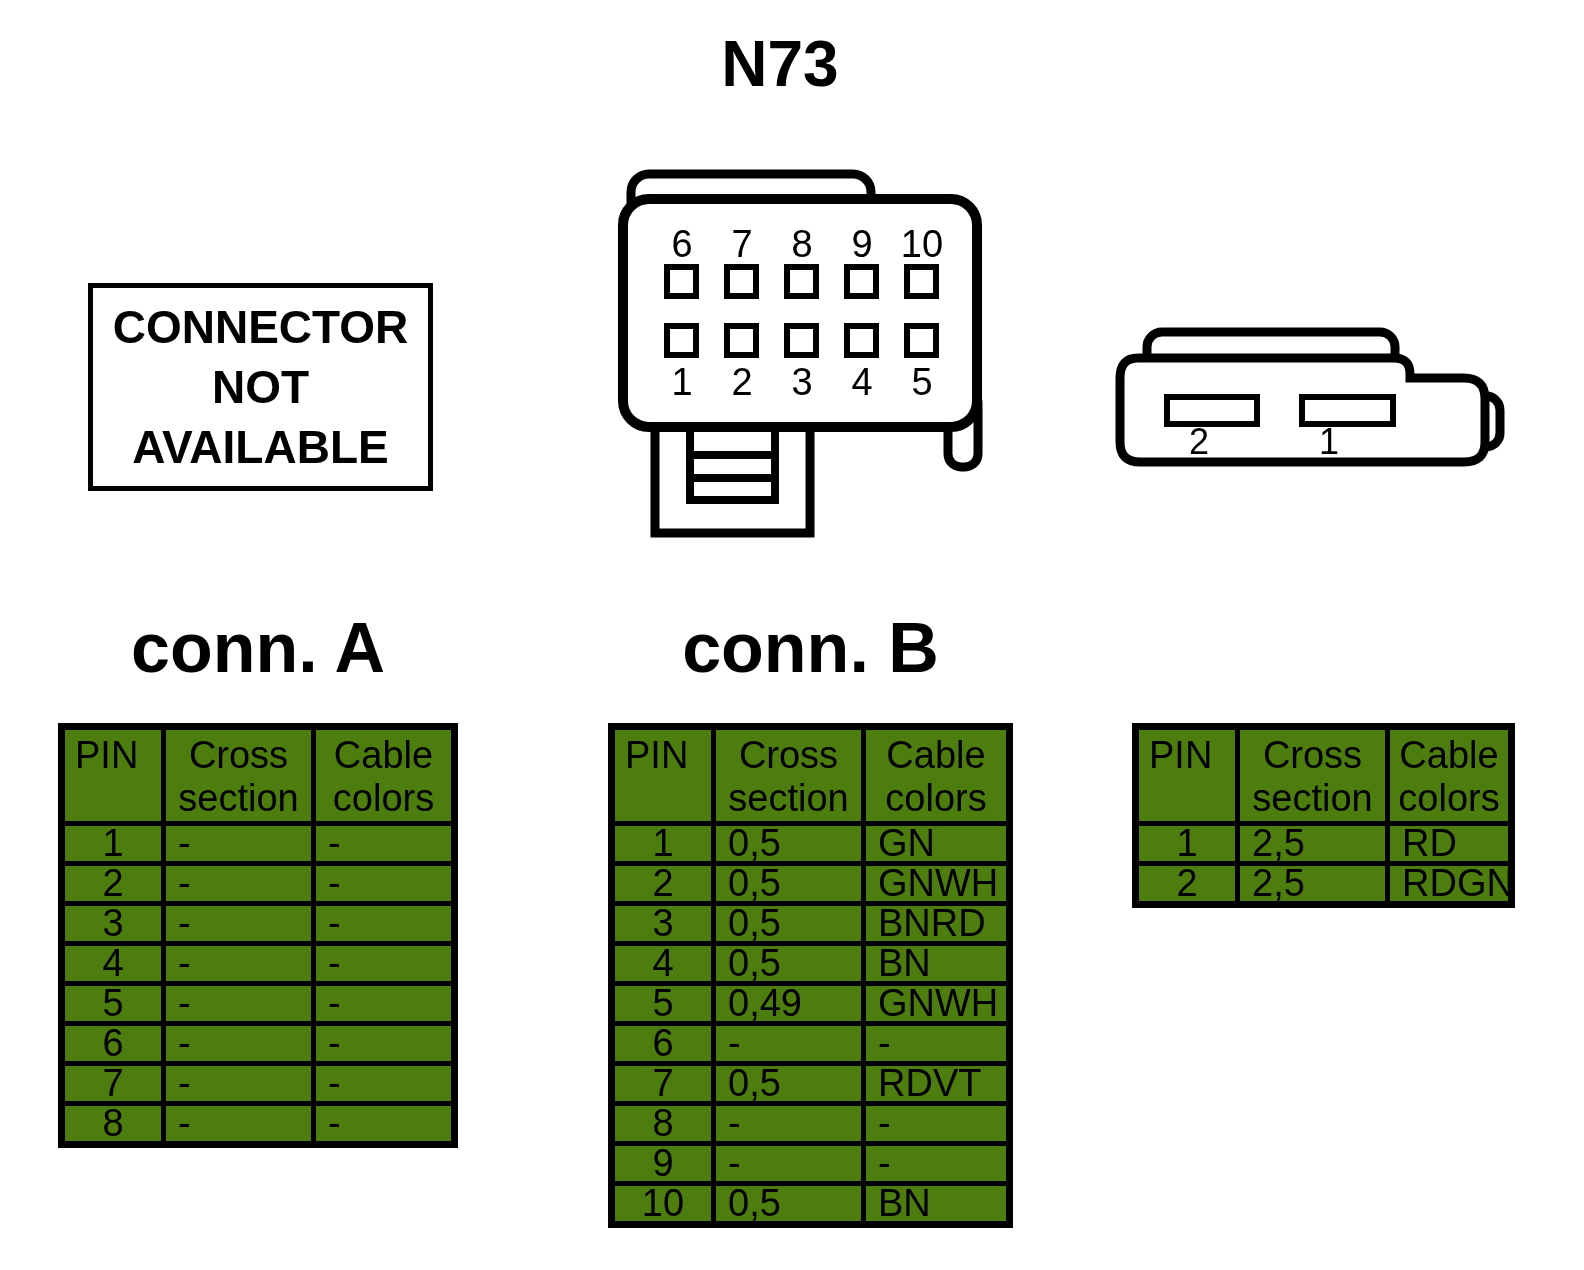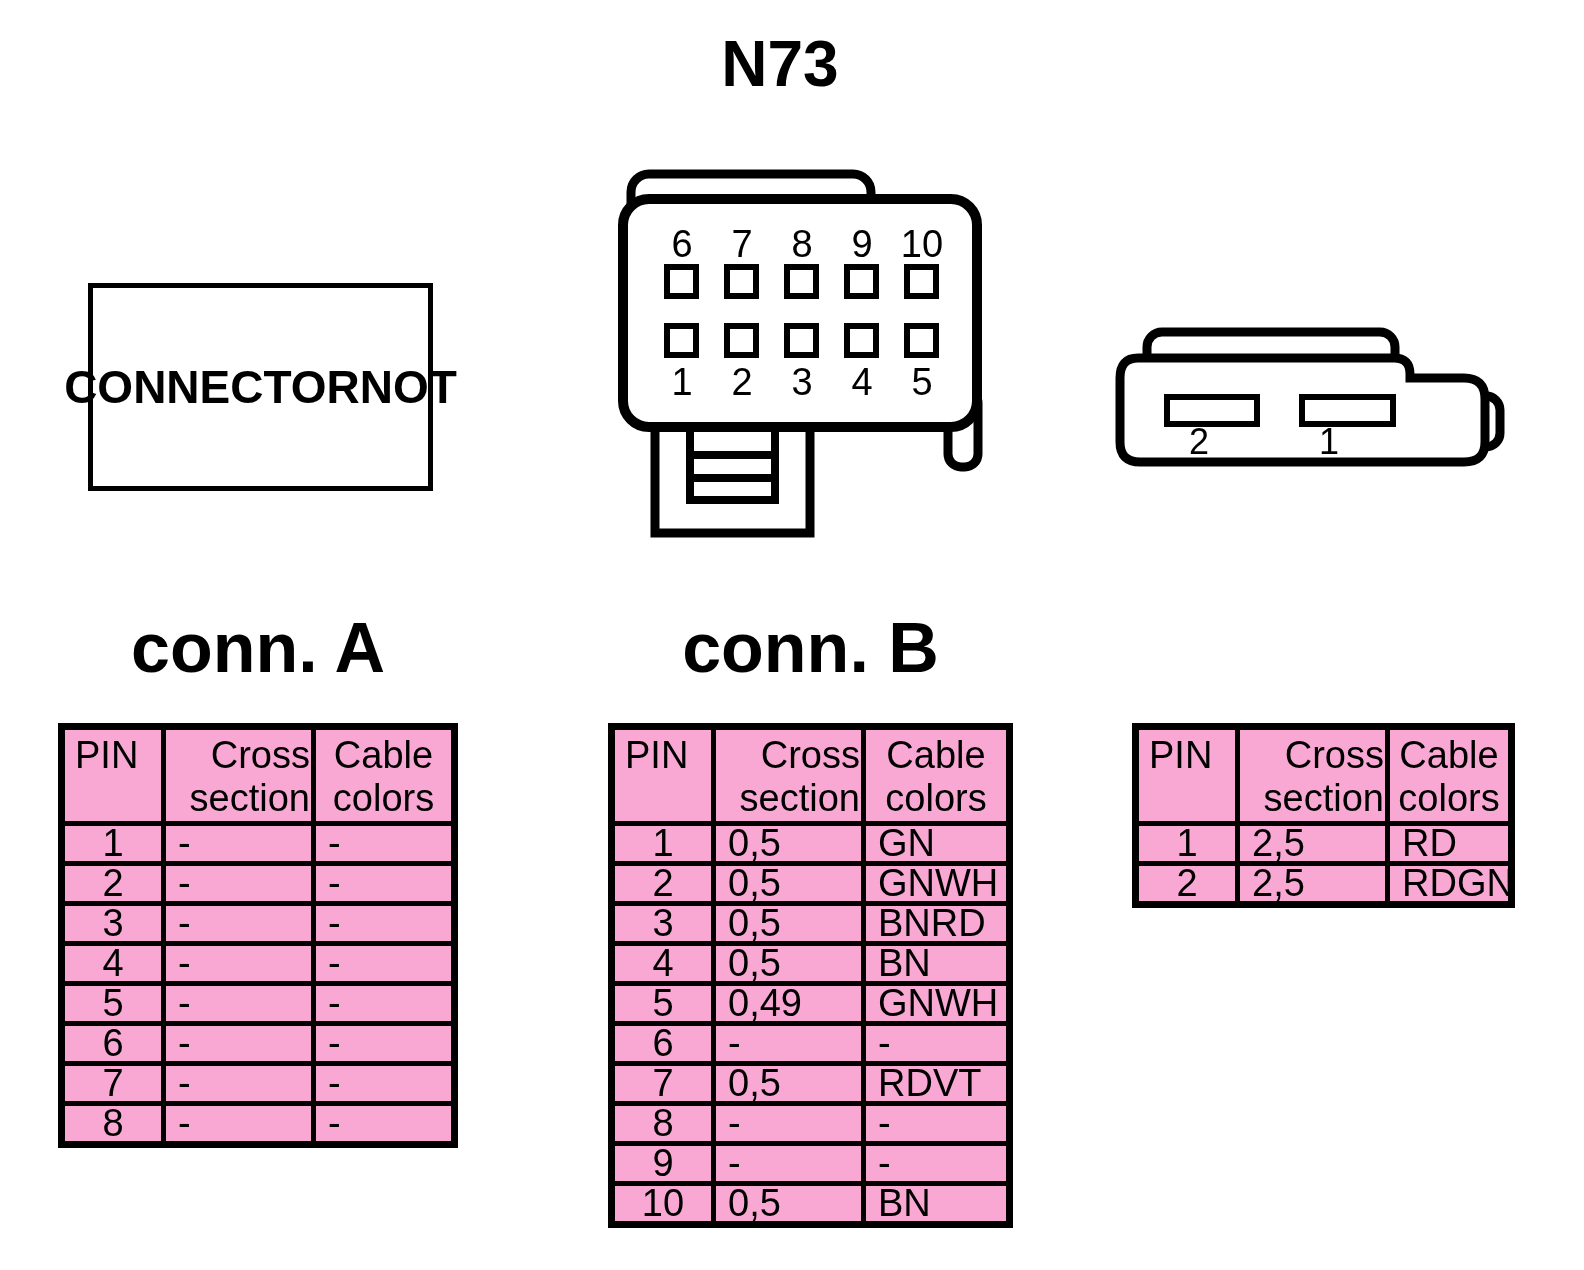--- a/index.html
+++ b/index.html
@@ -14,39 +14,39 @@
   }
   .abs{position:absolute;}
   .page-title{
     left:595px;top:24px;width:370px;
     text-align:center;
     font-size:64px;font-weight:bold;line-height:80px;
   }
   .notice-box{
     left:88px;top:283px;width:345px;height:208px;
     border:5px solid #000;box-sizing:border-box;
-    display:flex;flex-direction:row;justify-content:center;align-items:center;
+    display:flex;flex-direction:column;justify-content:center;align-items:center;
     font-size:46px;font-weight:bold;line-height:60px;text-align:center;
   }
   .svg-conn-b{position:absolute;left:615px;top:165px;}
   .svg-conn-c{position:absolute;left:1105px;top:320px;}
   .pin-num{font-size:38px;fill:#000;}
   .cavity-num{font-size:36px;fill:#000;}
   .conn-label{
     position:absolute;top:612px;
     text-align:center;
     font-size:70px;font-weight:bold;line-height:72px;
   }
   .label-a{left:58px;width:400px;}
   .label-b{left:608px;width:405px;}
   .label-c{left:1132px;width:383px;}
   .pin-table{
     position:absolute;
     border-collapse:collapse;
-    background:#f9a8d4;
+    background:#4d7c0f;
     table-layout:fixed;
     border:7px solid #000;
   }
   .table-a{left:58px;top:723px;width:400px;}
   .table-b{left:608px;top:723px;width:405px;}
   .table-c{left:1132px;top:723px;width:383px;}
   .pin-table th,.pin-table td{
     border:5px solid #000;
     font-size:38px;
     font-weight:400;
@@ -58,21 +58,21 @@
     text-align:center;
     height:80px;
     line-height:43px;
     padding-top:4px;
   }
   .pin-table th:first-child{
     text-align:left;
     padding-left:10px;
     width:85px;
   }
-  .pin-table th:nth-child(2){width:143px;text-align:right;}
+  .pin-table th:nth-child(2){width:143px;}
   .pin-table td{
     height:34px;
     line-height:35px;
     padding:0 0 0 12px;
     text-align:left;
   }
   .pin-table td:first-child{
     text-align:center;
     padding-left:0;
   }
@@ -80,20 +80,21 @@
 </head>
 <body>
 
 <div class="canvas">
 
   <div class="abs page-title">N73</div>
 
   <div class="abs notice-box">
     <div>CONNECTOR</div>
     <div>NOT</div>
+    <div>AVAILABLE</div>
   </div>
 
   <svg class="svg-conn-b" width="375" height="385" viewBox="615 165 375 385">
     <g fill="#ffffff" stroke="#000000">
       <rect x="631" y="174" width="240" height="66" rx="18" stroke-width="9"></rect>
       <rect x="948" y="390" width="30" height="77" rx="13" stroke-width="9"></rect>
       <rect x="655" y="400" width="155" height="133" stroke-width="9"></rect>
       <rect x="690" y="400" width="85" height="100" stroke-width="8"></rect>
       <line x1="690" y1="455" x2="775" y2="455" stroke-width="8"></line>
       <line x1="690" y1="478" x2="775" y2="478" stroke-width="8"></line>

